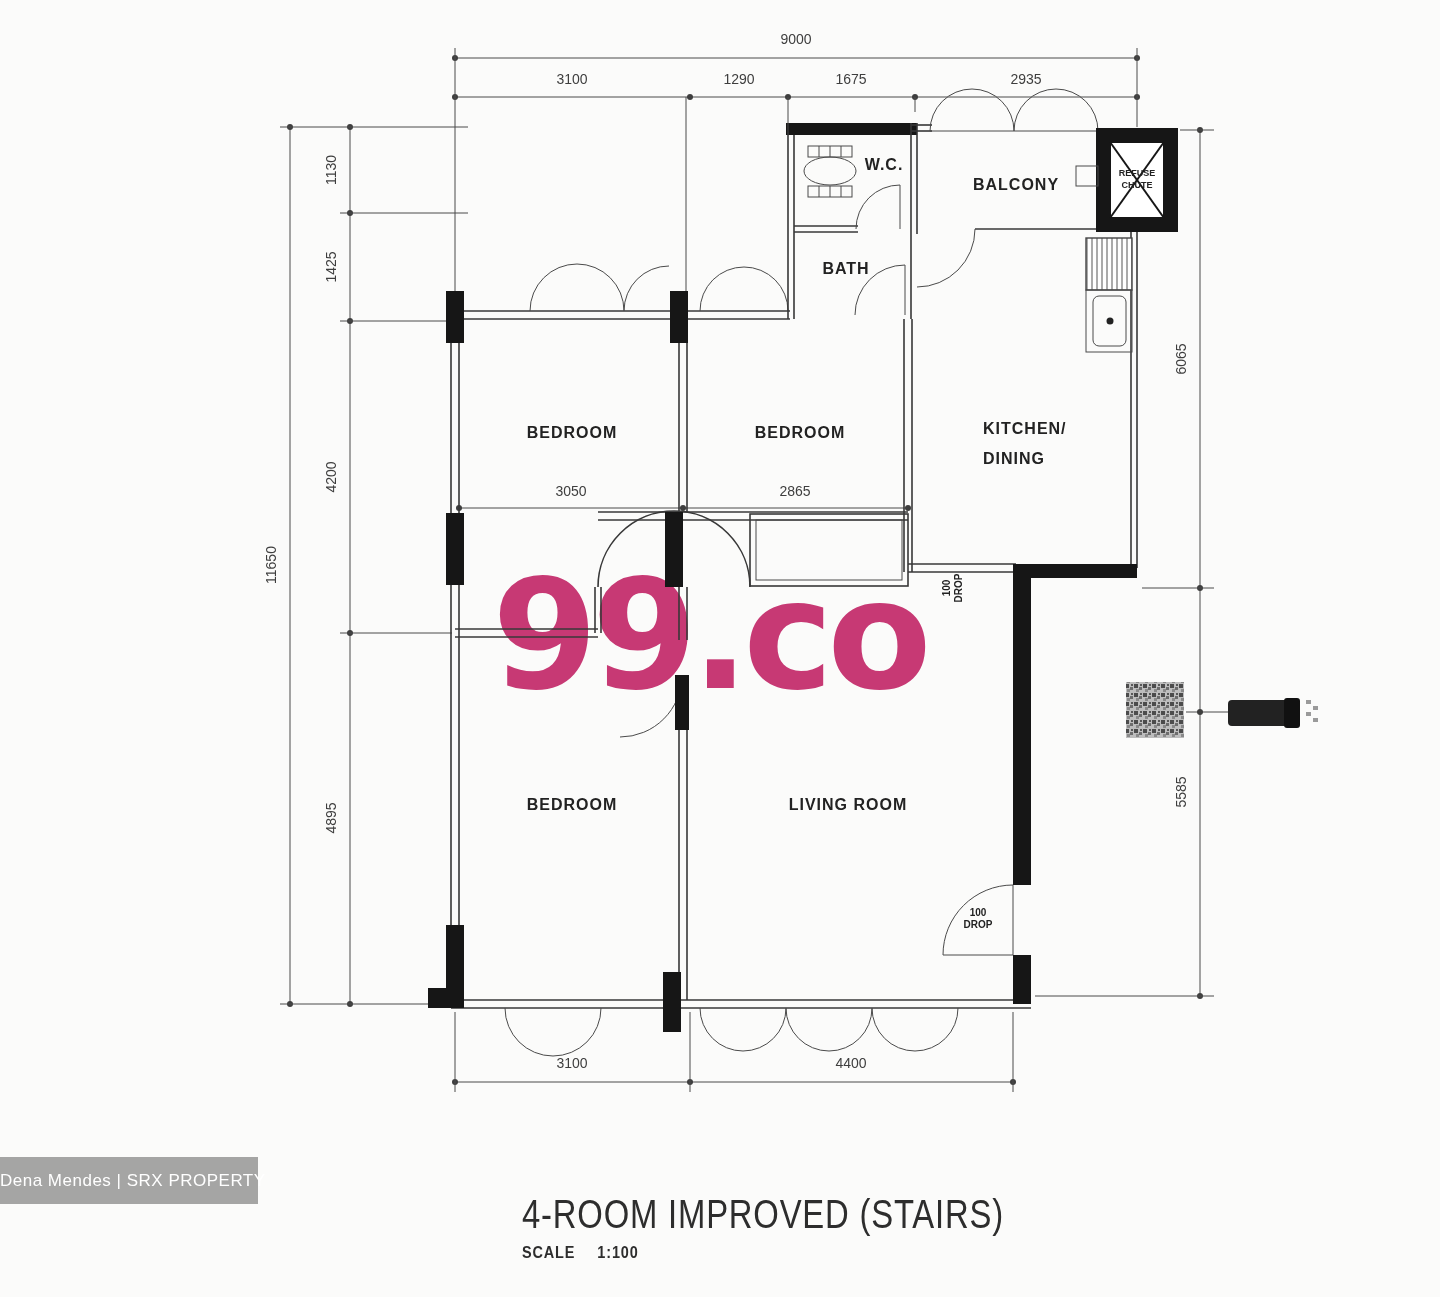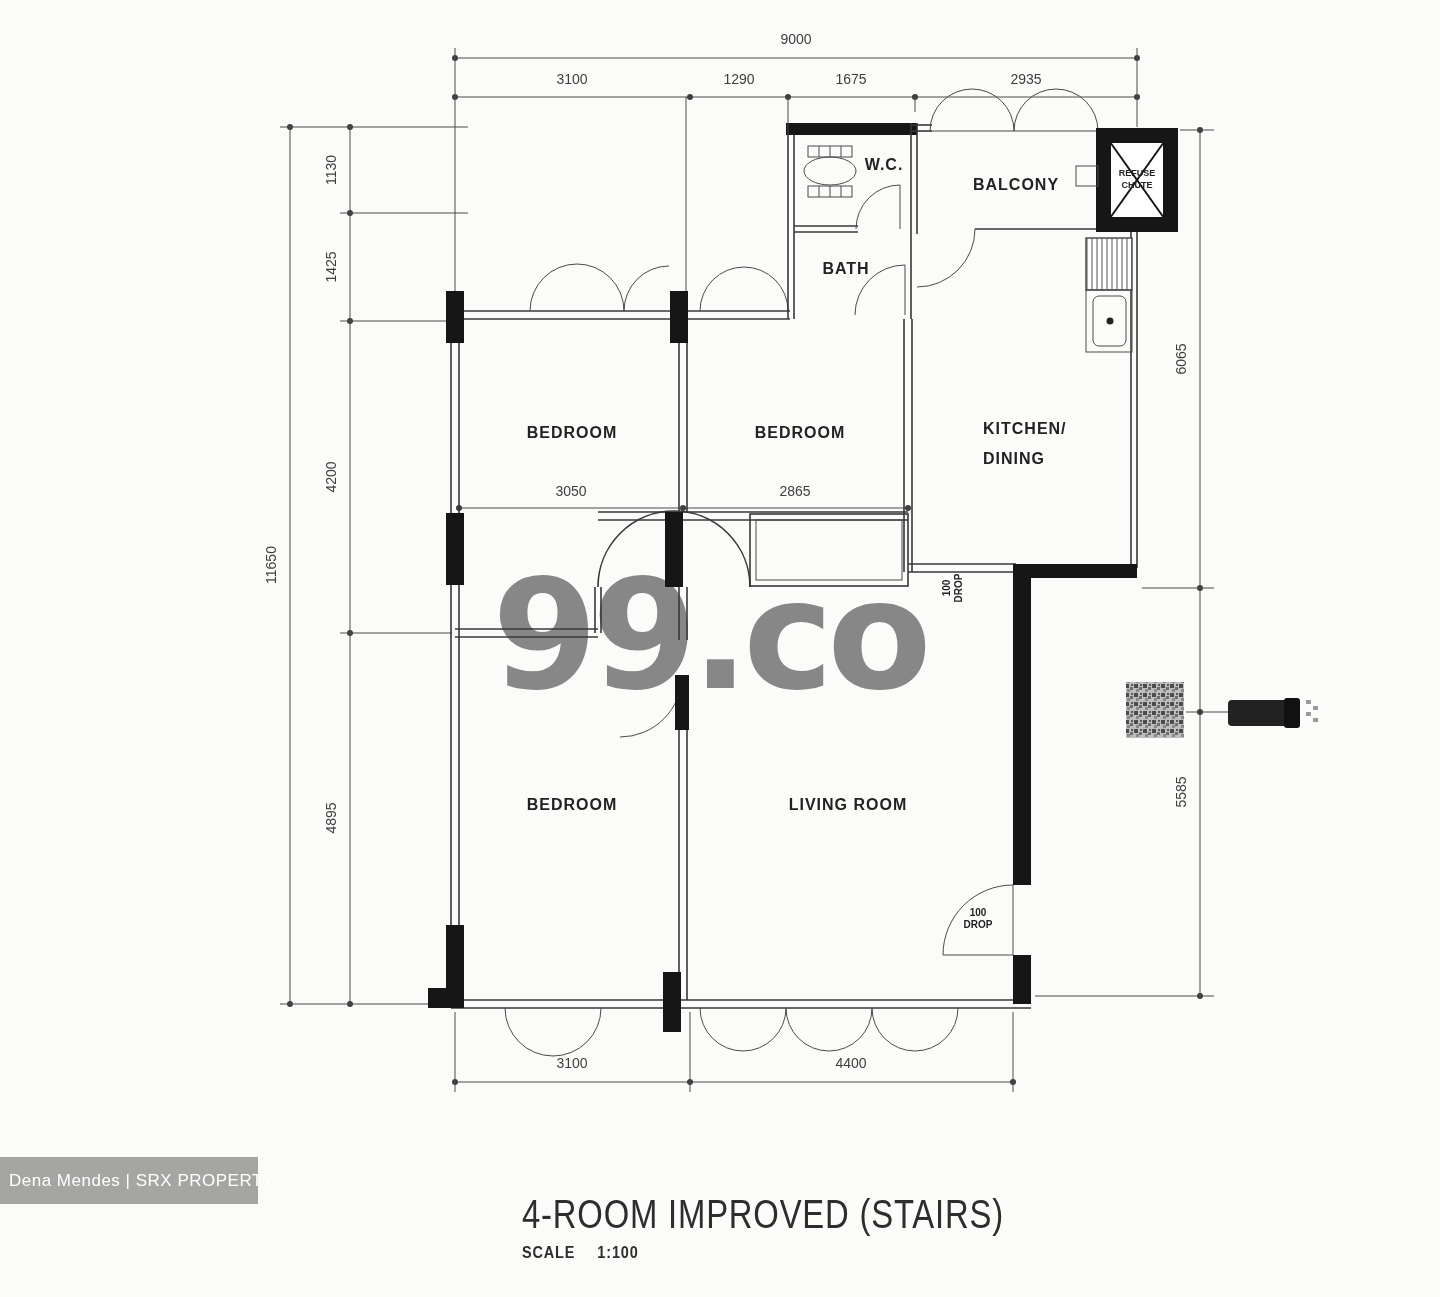--- a/index.html
+++ b/index.html
@@ -5,28 +5,28 @@
   html,body{margin:0;padding:0;background:#ffffff;}
   .canvas{
     position:relative;width:1440px;height:1297px;
     background:#fbfbfa;overflow:hidden;
     font-family:"Liberation Sans",sans-serif;
   }
   svg{position:absolute;left:0;top:0;z-index:2;}
   .watermark{
     position:absolute;left:492px;top:560px;width:500px;z-index:1;
     font-family:"DejaVu Sans",sans-serif;font-weight:700;
-    font-size:152px;line-height:1;color:#737373;letter-spacing:-6px;
+    font-size:152px;line-height:1;color:#be185d;letter-spacing:-6px;
     opacity:.85;user-select:none;
   }
   .badge{
     position:absolute;left:0;top:1157px;z-index:3;
     background:#a5a5a4;color:#ffffff;
     height:47px;width:258px;display:flex;align-items:center;
-    font-size:17px;letter-spacing:.5px;padding-left:9px;box-sizing:border-box;
+    font-size:17px;letter-spacing:.5px;box-sizing:border-box;
     white-space:nowrap;
   }
   .title-block{position:absolute;left:478px;top:1192px;z-index:3;color:#2d2d2d;margin-left:44px;}
   .plan-title{
     font-size:40px;font-weight:400;letter-spacing:1px;white-space:nowrap;
     transform:scaleX(.82);transform-origin:left center;
   }
   .plan-scale{
     margin-top:6px;font-size:17px;font-weight:700;letter-spacing:1px;
     transform:scaleX(.85);transform-origin:left center;display:flex;gap:26px;

